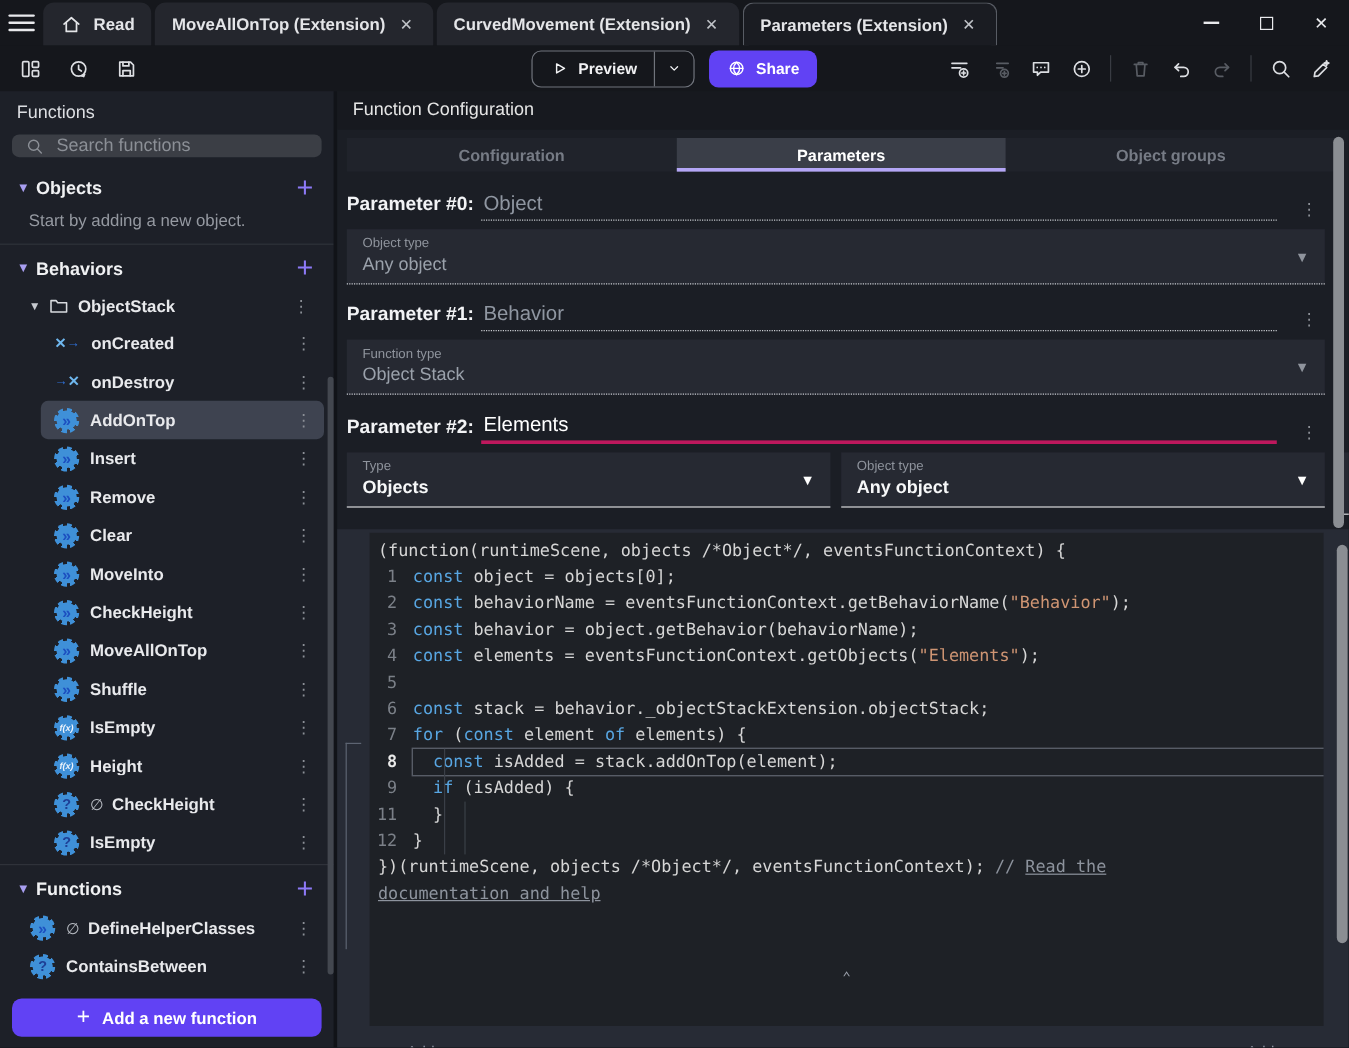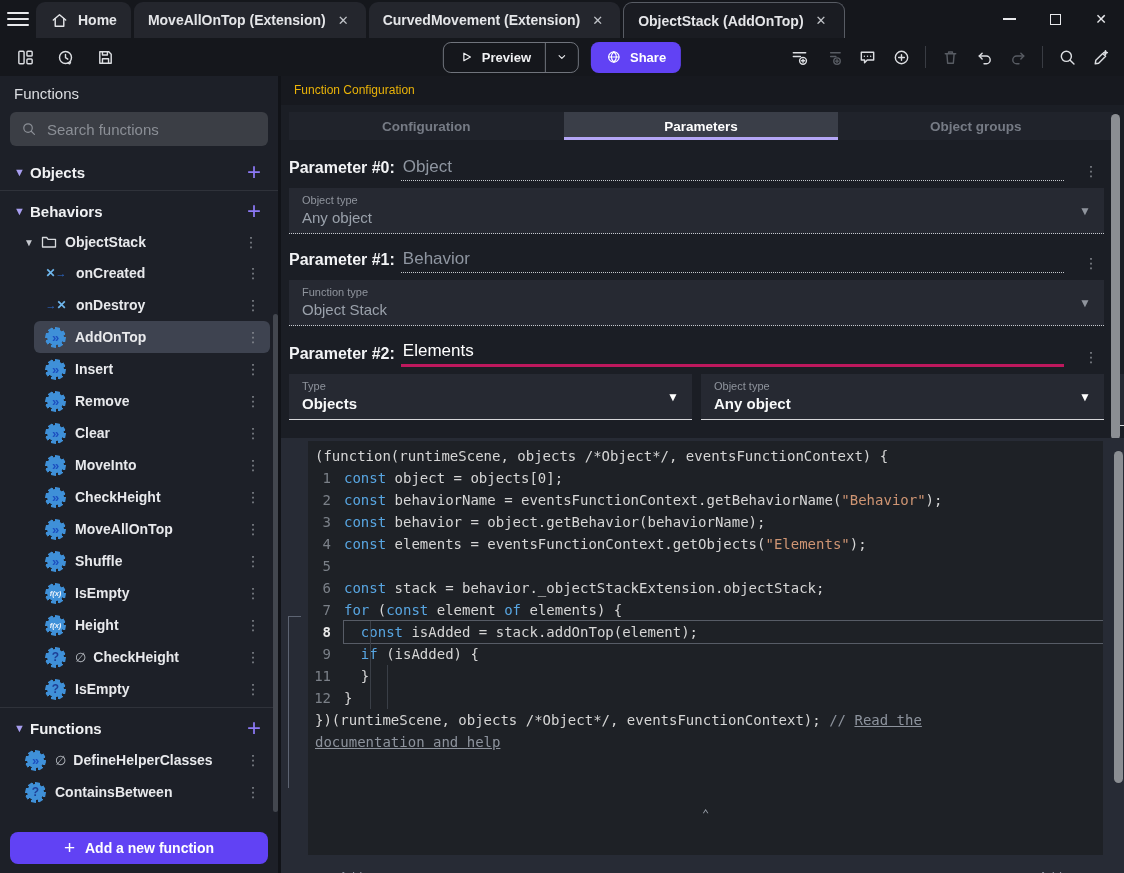--- a/index.html
+++ b/index.html
@@ -46,21 +46,21 @@
   .tb-right { margin-left:auto; display:flex; align-items:center; gap:4px; padding-right:8px; }
   .tdiv { width:1px; height:22px; background:#393c43; margin:0 5px; }
 
   
   .app-body { flex:1; display:flex; min-height:0; }
 
   
   .sidebar { width:281px; flex:none; background:#1d2028; border-right:3px solid #111318;
              display:flex; flex-direction:column; position:relative; }
   .sb-title { padding:9px 14px 7px; font-size:15px; color:#dcdee2; }
-  .sb-search { margin:3px 10px 10px; height:34px; background:#3b3e45; border-radius:6px;
+  .sb-search { margin:3px 10px 10px; height:19px; background:#3b3e45; border-radius:6px;
                display:flex; align-items:center; gap:10px; padding:0 11px; cursor:text; }
   .sb-search input { background:transparent; border:none; outline:none; color:#e8e9ec;
                      font-size:15px; width:100%; font-family:"Liberation Sans",sans-serif; }
   .sb-search input::placeholder { color:#8b8f96; }
   .sb-search .sicon { color:#8b8f96; display:flex; }
   .sec-head { height:32px; display:flex; align-items:center; padding:0 14px; cursor:pointer; }
   .sec-head .caret { color:#a89ef0; font-size:11px; width:16px; }
   .sec-head .sec-label { font-size:15px; font-weight:bold; color:#f0f1f3; flex:1; }
   .sec-head .plus { color:#8d79f6; font-size:24px; line-height:20px; font-weight:normal; padding:0 3px; cursor:pointer; }
   .sb-empty { padding:2px 14px 10px 24px; font-size:14px; color:#9599a1; }
@@ -92,21 +92,21 @@
   .add-fn-btn { margin:9px 10px 9px; height:32px; background:#6142f4; border-radius:8px;
                 display:flex; align-items:center; justify-content:center; gap:10px; color:#fff;
                 font-size:14px; font-weight:bold; cursor:pointer; flex:none; }
   .add-fn-btn .plus { font-size:19px; font-weight:normal; }
   .sb-scroll { position:absolute; right:0; top:238px; width:5px; height:498px;
                background:#43474f; border-radius:3px; }
   .sb-list { flex:1; overflow:hidden; }
 
   
   .main { flex:1; min-width:0; background:#1b1e25; display:flex; flex-direction:column; position:relative; }
-  .main-header { background:#17191f; padding:7px 13px 8px; font-size:12px; color:#eab308; flex:none; }
+  .main-header { background:#17191f; padding:7px 13px 8px; font-size:15px; color:#e5e5e5; flex:none; }
   .main-tabs { display:flex; margin:7px 11px 0 8px; background:#20232b; flex:none; }
   .mtab { flex:1; height:28px; display:flex; align-items:center; justify-content:center;
           font-size:13.5px; font-weight:bold; color:#767b85; cursor:pointer; position:relative; }
   .mtab.active { background:#3a3e48; color:#fff; }
   .mtab.active::after { content:""; position:absolute; left:0; right:0; bottom:0; height:3px; background:#b4a6f6; }
 
   .params { padding:2px 20px 0 8px; flex:none; position:relative; }
   .param-row { display:flex; align-items:flex-end; margin-top:15px; padding-left:0; }
   .param-row .p-label { font-size:16px; font-weight:bold; color:#f2f3f5; padding-bottom:4px; white-space:nowrap; }
   .param-row .p-name-wrap { flex:1; margin-left:6px; margin-right:14px; border-bottom:1px dotted #c6c9ce; padding:0 0 3px 2px; cursor:text; }
@@ -170,32 +170,32 @@
         </span>
     </div>
     <div class="tabs" id="tabs">
         <div class="tab">
           <span style="display:flex;">
             <svg viewBox="0 0 20 20" width="19" height="19" fill="none" stroke="currentColor" stroke-width="1.5" stroke-linecap="round" stroke-linejoin="round">
               <path d="M3.5 9.5 10 4l6.5 5.5"></path>
               <path d="M5.5 8.2V16h9V8.2"></path>
             </svg>
           </span>
-          <span>Home</span>
+          <span>Read</span>
         </div>
         <div class="tab">
           <span>MoveAllOnTop (Extension)</span>
           <span class="close">✕</span>
         </div>
         <div class="tab">
           <span>CurvedMovement (Extension)</span>
           <span class="close">✕</span>
         </div>
         <div class="tab active">
-          <span>ObjectStack (AddOnTop)</span>
+          <span>Parameters (Extension)</span>
           <span class="close">✕</span>
         </div>
       </div>
     <div class="win-controls">
       <div class="winbtn">
           <span class="min"></span>
         </div>
       <div class="winbtn">
           <span class="max"></span>
         </div>
@@ -356,20 +356,21 @@
             </svg>
           </span>
         <input type="text" placeholder="Search functions" style="">
       </div>
       <div class="sb-list">
         <div class="sec-head">
           <span class="caret">▼</span>
           <span class="sec-label">Objects</span>
           <span class="plus">+</span>
         </div>
+        <div class="sb-empty">Start by adding a new object.</div>
         <div class="sb-div"></div>
         <div class="sec-head">
           <span class="caret">▼</span>
           <span class="sec-label">Behaviors</span>
           <span class="plus">+</span>
         </div>
         <div class="folder-row">
           <span class="caret">▼</span>
           <span id="folder-ic">
               <svg viewBox="0 0 16 16" width="16" height="16" fill="none" stroke="#d8dade" stroke-width="1.3" stroke-linejoin="round">

